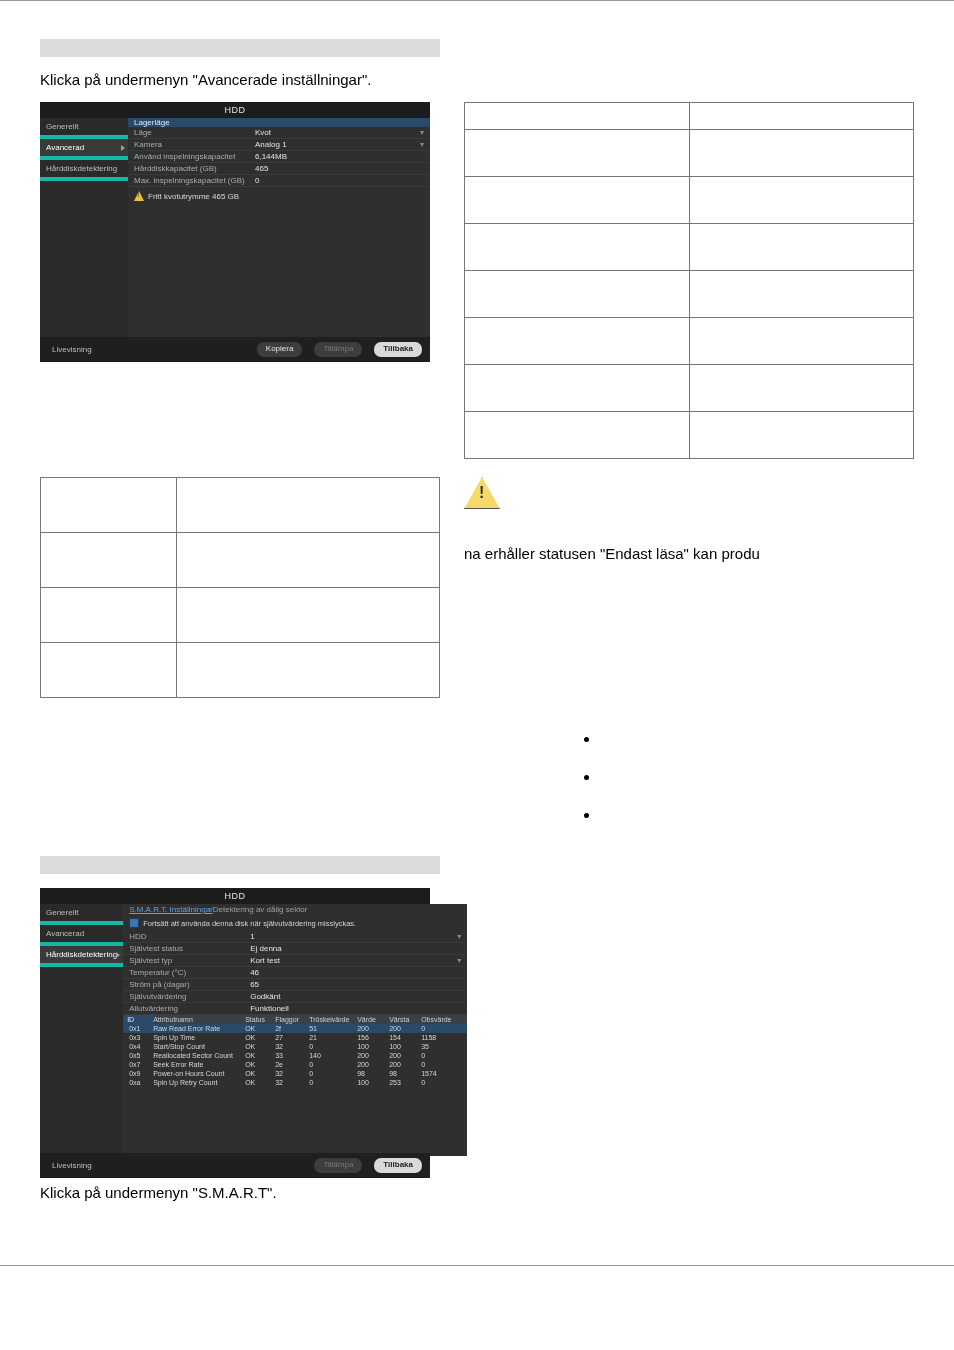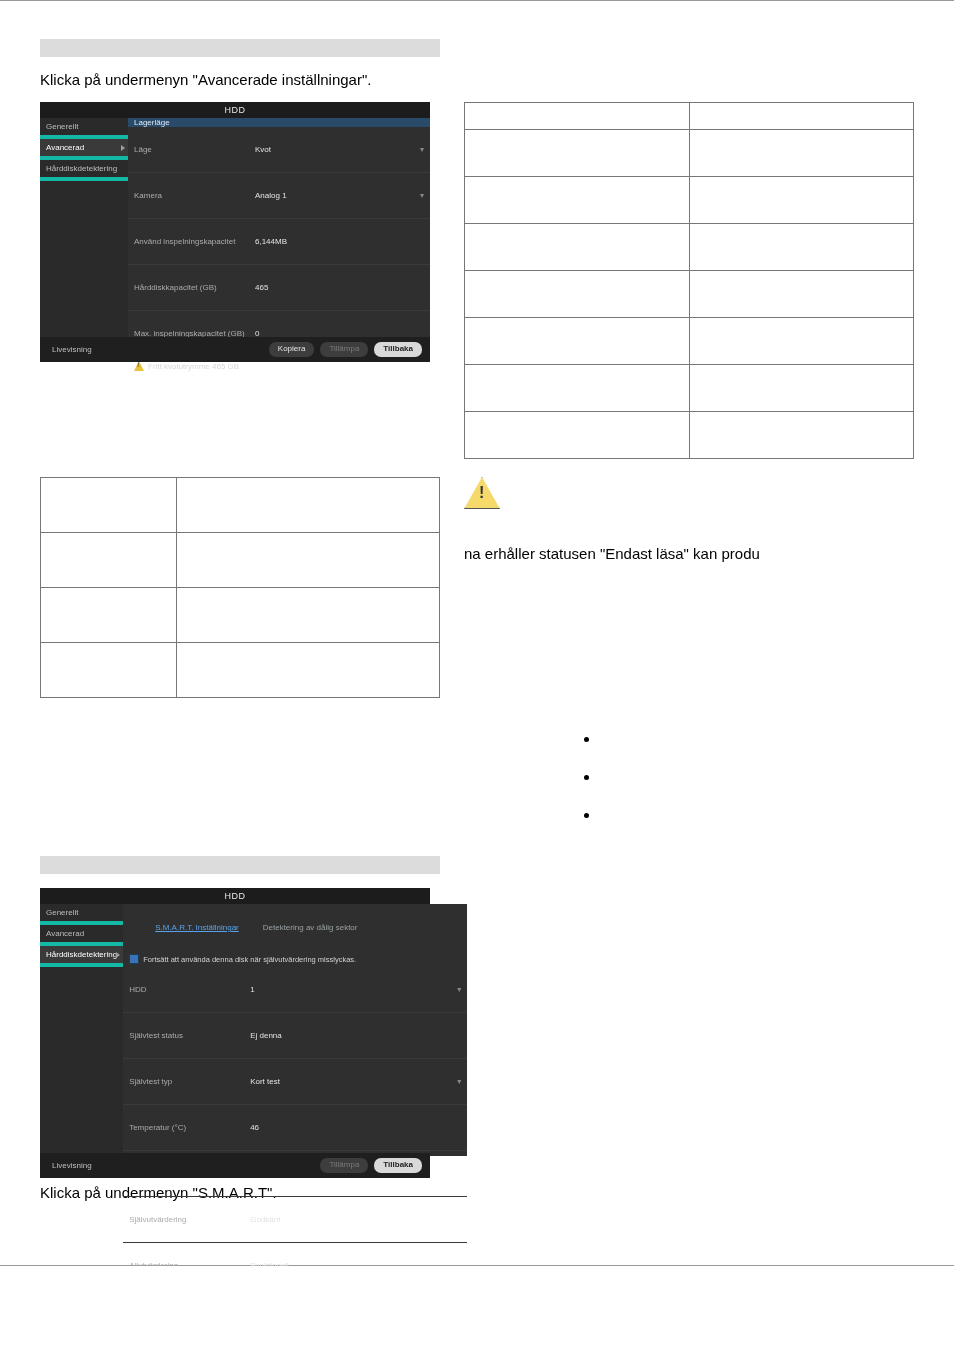--- a/index.html
+++ b/index.html
@@ -13,47 +13,47 @@
   .shot{background:#2b2b2b;color:#cfd2d4;font-size:8px;}
   .shot1{width:390px;height:260px;position:relative;}
   .titlebar{background:#1c1c1c;color:#e6e6e6;text-align:center;font-size:9px;padding:3px 0;letter-spacing:.5px;}
   .shot1-body{display:flex;height:220px;}
   .side{width:88px;background:#2a2a2a;display:flex;flex-direction:column;}
   .side-item{padding:4px 6px;border-bottom:4px solid #14b8a6;color:#bdbdbd;}
   .side-item.sel{background:#3a3a3a;color:#fff;position:relative;}
   .side-item.sel::after{content:"";position:absolute;right:3px;top:6px;width:0;height:0;border-top:3px solid transparent;border-bottom:3px solid transparent;border-left:4px solid #9aa0a3;}
   .panel{flex:1;background:#2f2f2f;}
   .panel-head{background:#2a4a6a;color:#dce9f5;padding:0 6px;font-size:8px;}
-  .kv{display:flex;border-bottom:1px solid #3a3a3a;padding:18px 6px;gap:6px;}
+  .kv{display:flex;border-bottom:1px solid #3a3a3a;padding:1px 6px;gap:6px;}
   .kv .k{width:115px;color:#a8abad;}
   .kv .v{color:#e2e2e2;}
   .kv .arrow{margin-left:auto;color:#888;}
   .warn{display:flex;align-items:center;gap:4px;padding:4px 6px;color:#d8d8d8;}
   .warn-icon{width:10px;height:10px;background:#e8c23a;clip-path:polygon(50% 0,100% 100%,0 100%);position:relative;}
   .warn-icon::after{content:"!";position:absolute;left:3px;top:-1px;font-size:8px;color:#222;}
-  .footbar{display:flex;justify-content:flex-end;gap:6px;padding:5px 8px;background:#1f1f1f;position:absolute;left:0;right:0;bottom:0;}
+  .footbar{display:flex;justify-content:flex-end;gap:12px;padding:5px 8px;background:#1f1f1f;position:absolute;left:0;right:0;bottom:0;}
   .footbar .live{margin-right:auto;color:#bfbfbf;padding:3px 4px;}
   .btn{background:#3d3d3d;color:#e4e4e4;padding:2px 9px;font-size:8px;border-radius:7px;}
   .btn.primary{background:#d9d9d9;color:#222;font-weight:bold;}
   .btn.dim{color:#7a7a7a;}
   
   .ph-table{border:1px solid #777;border-collapse:collapse;width:100%;}
   .ph-table td{border:1px solid #777;height:44px;}
   .ph-table .h{height:24px;}
   .ph-table2 td{height:52px;}
   .caution-row{display:flex;align-items:flex-start;gap:10px;}
   .tri{width:34px;height:30px;background:#f6d96b;clip-path:polygon(50% 0,100% 100%,0 100%);position:relative;border:1px solid #555;}
   .tri::after{content:"!";position:absolute;left:14px;top:6px;font-weight:bold;color:#333;font-size:16px;}
   .caution-text{font-size:15px;padding-top:36px;}
   .bullets{list-style:disc;margin:32px 0 12px 40px;}
   .bullets li{height:38px;}
   
   .shot2{width:390px;height:290px;position:relative;margin-top:8px;}
   .shot2-body{display:flex;height:252px;}
-  .tabs{display:flex;gap:24px;padding:19px 6px;font-size:8px;margin-left:26px;}
+  .tabs{display:flex;gap:0;padding:1px 6px;font-size:8px;}
   .tabs .tab{color:#9aa0a3;}
   .tabs .tab.sel{color:#5aa3e8;text-decoration:underline;}
   .chk-row{display:flex;align-items:center;gap:4px;padding:3px 6px;font-size:7.5px;color:#cfd2d4;}
   .chk{width:8px;height:8px;background:#3b73b9;border:1px solid #1d3a57;}
   .gridhead,.gridrow{display:grid;grid-template-columns:22px 90px 28px 32px 46px 30px 30px 40px;font-size:7px;padding:1px 6px;gap:2px;}
   .gridhead{background:#394148;color:#c9d1d6;}
   .gridhead div:first-child{background:#2a4a6a;color:#dce9f5;margin:-1px -2px -1px -6px;padding:1px 4px;}
   .gridrow{color:#d3d6d8;}
   .smart-title{padding:3px 6px;color:#cfd2d4;font-size:8px;}
 </style>

